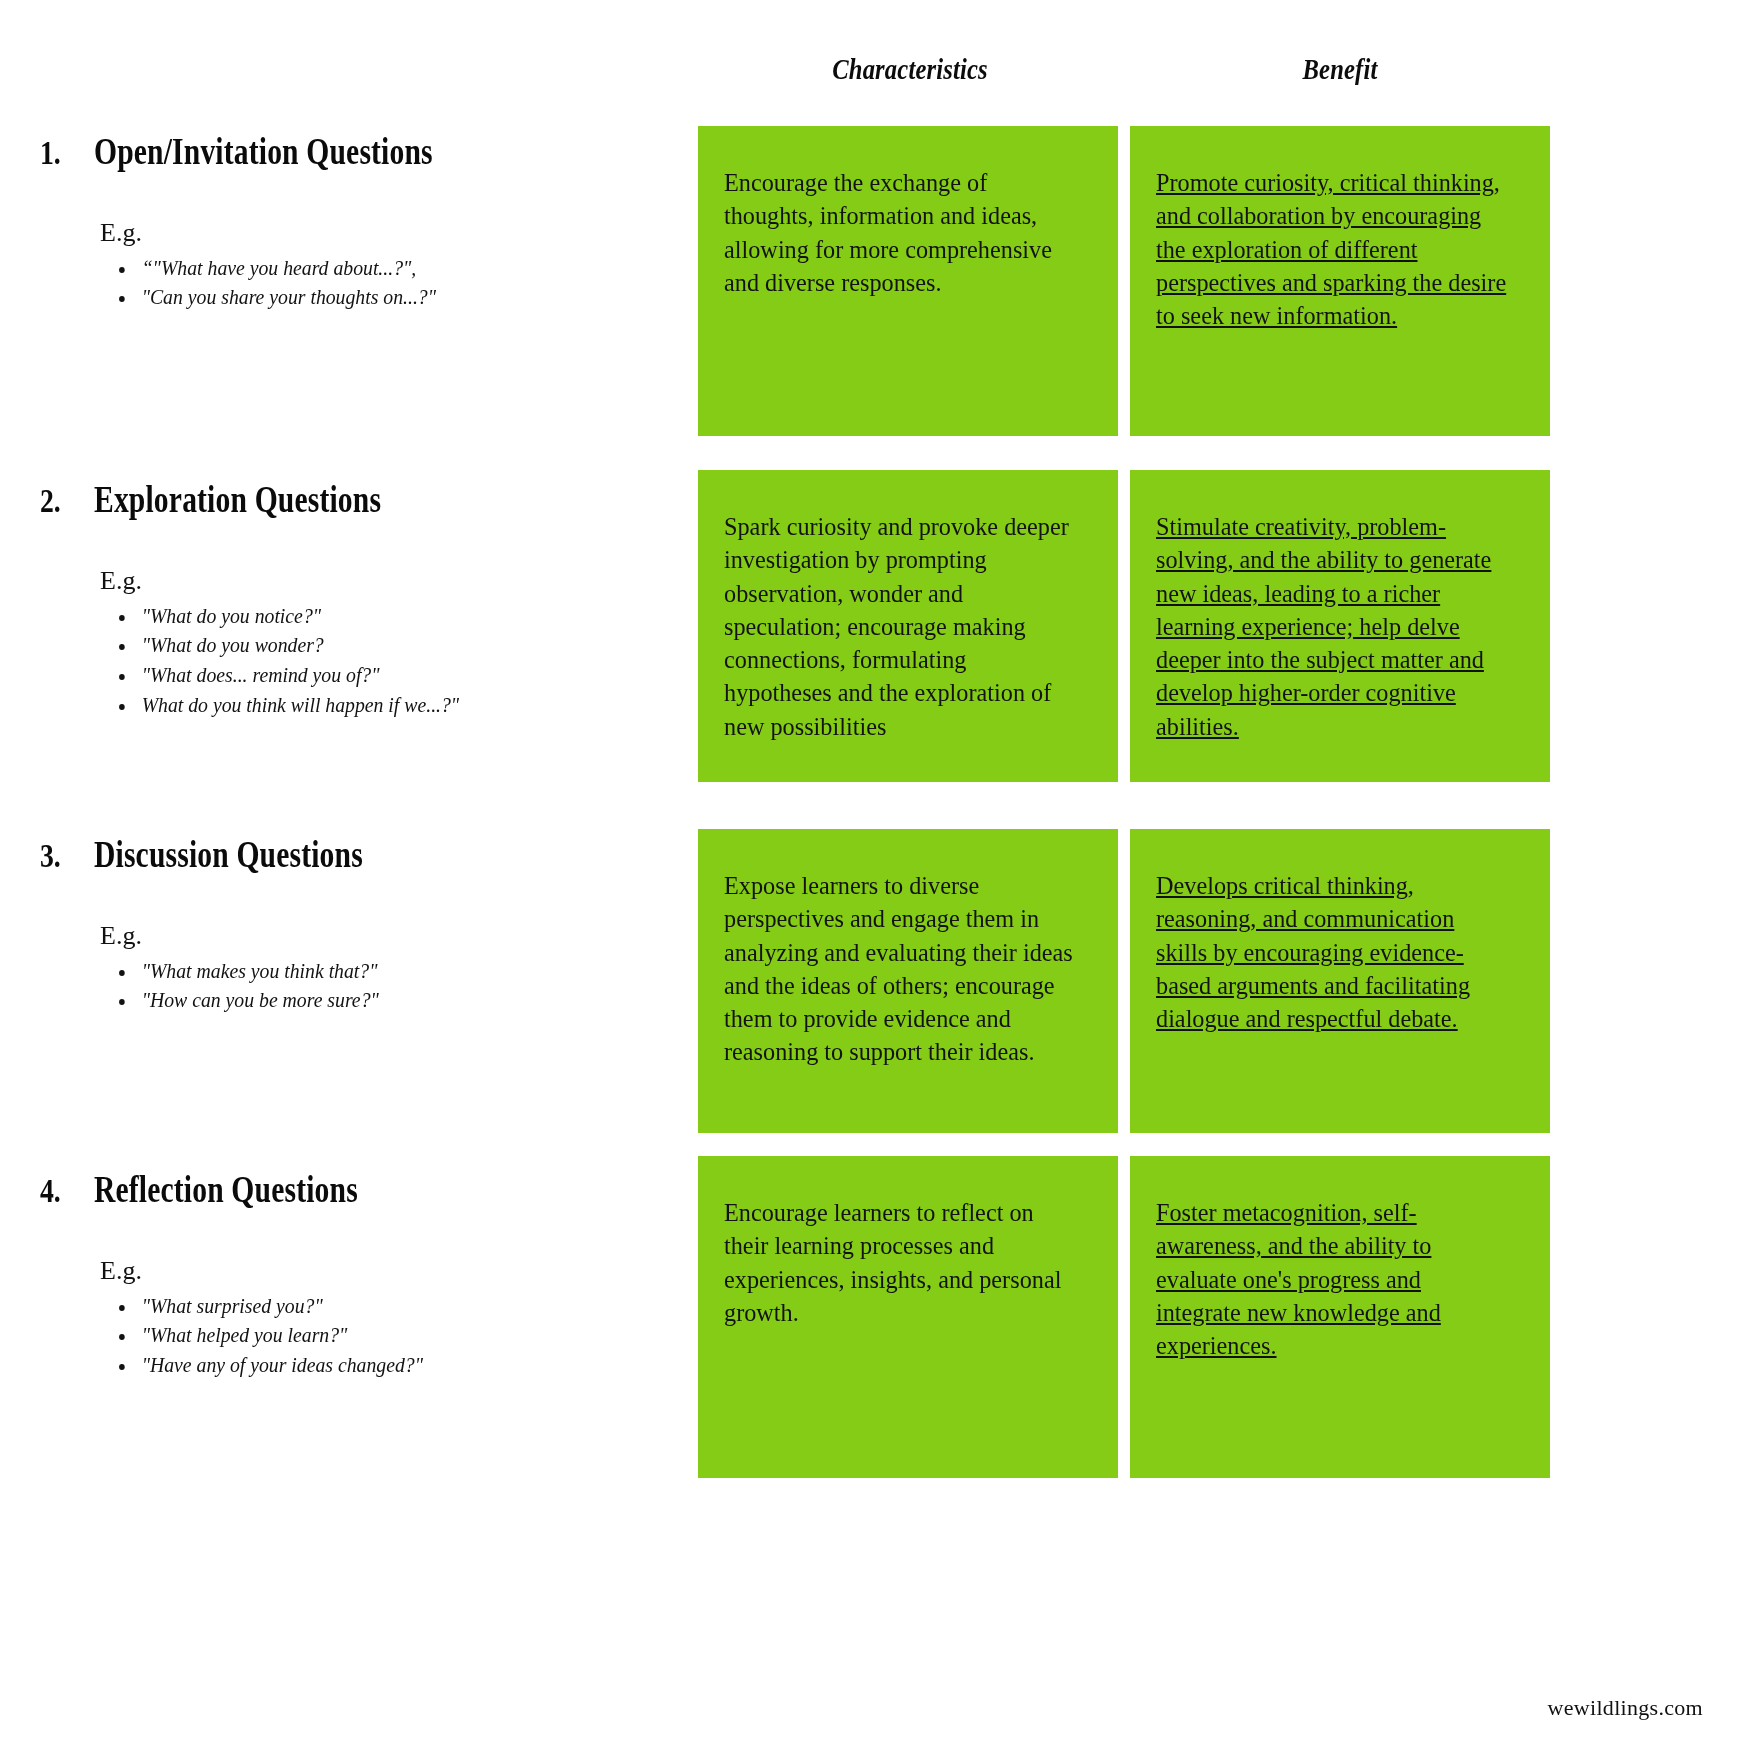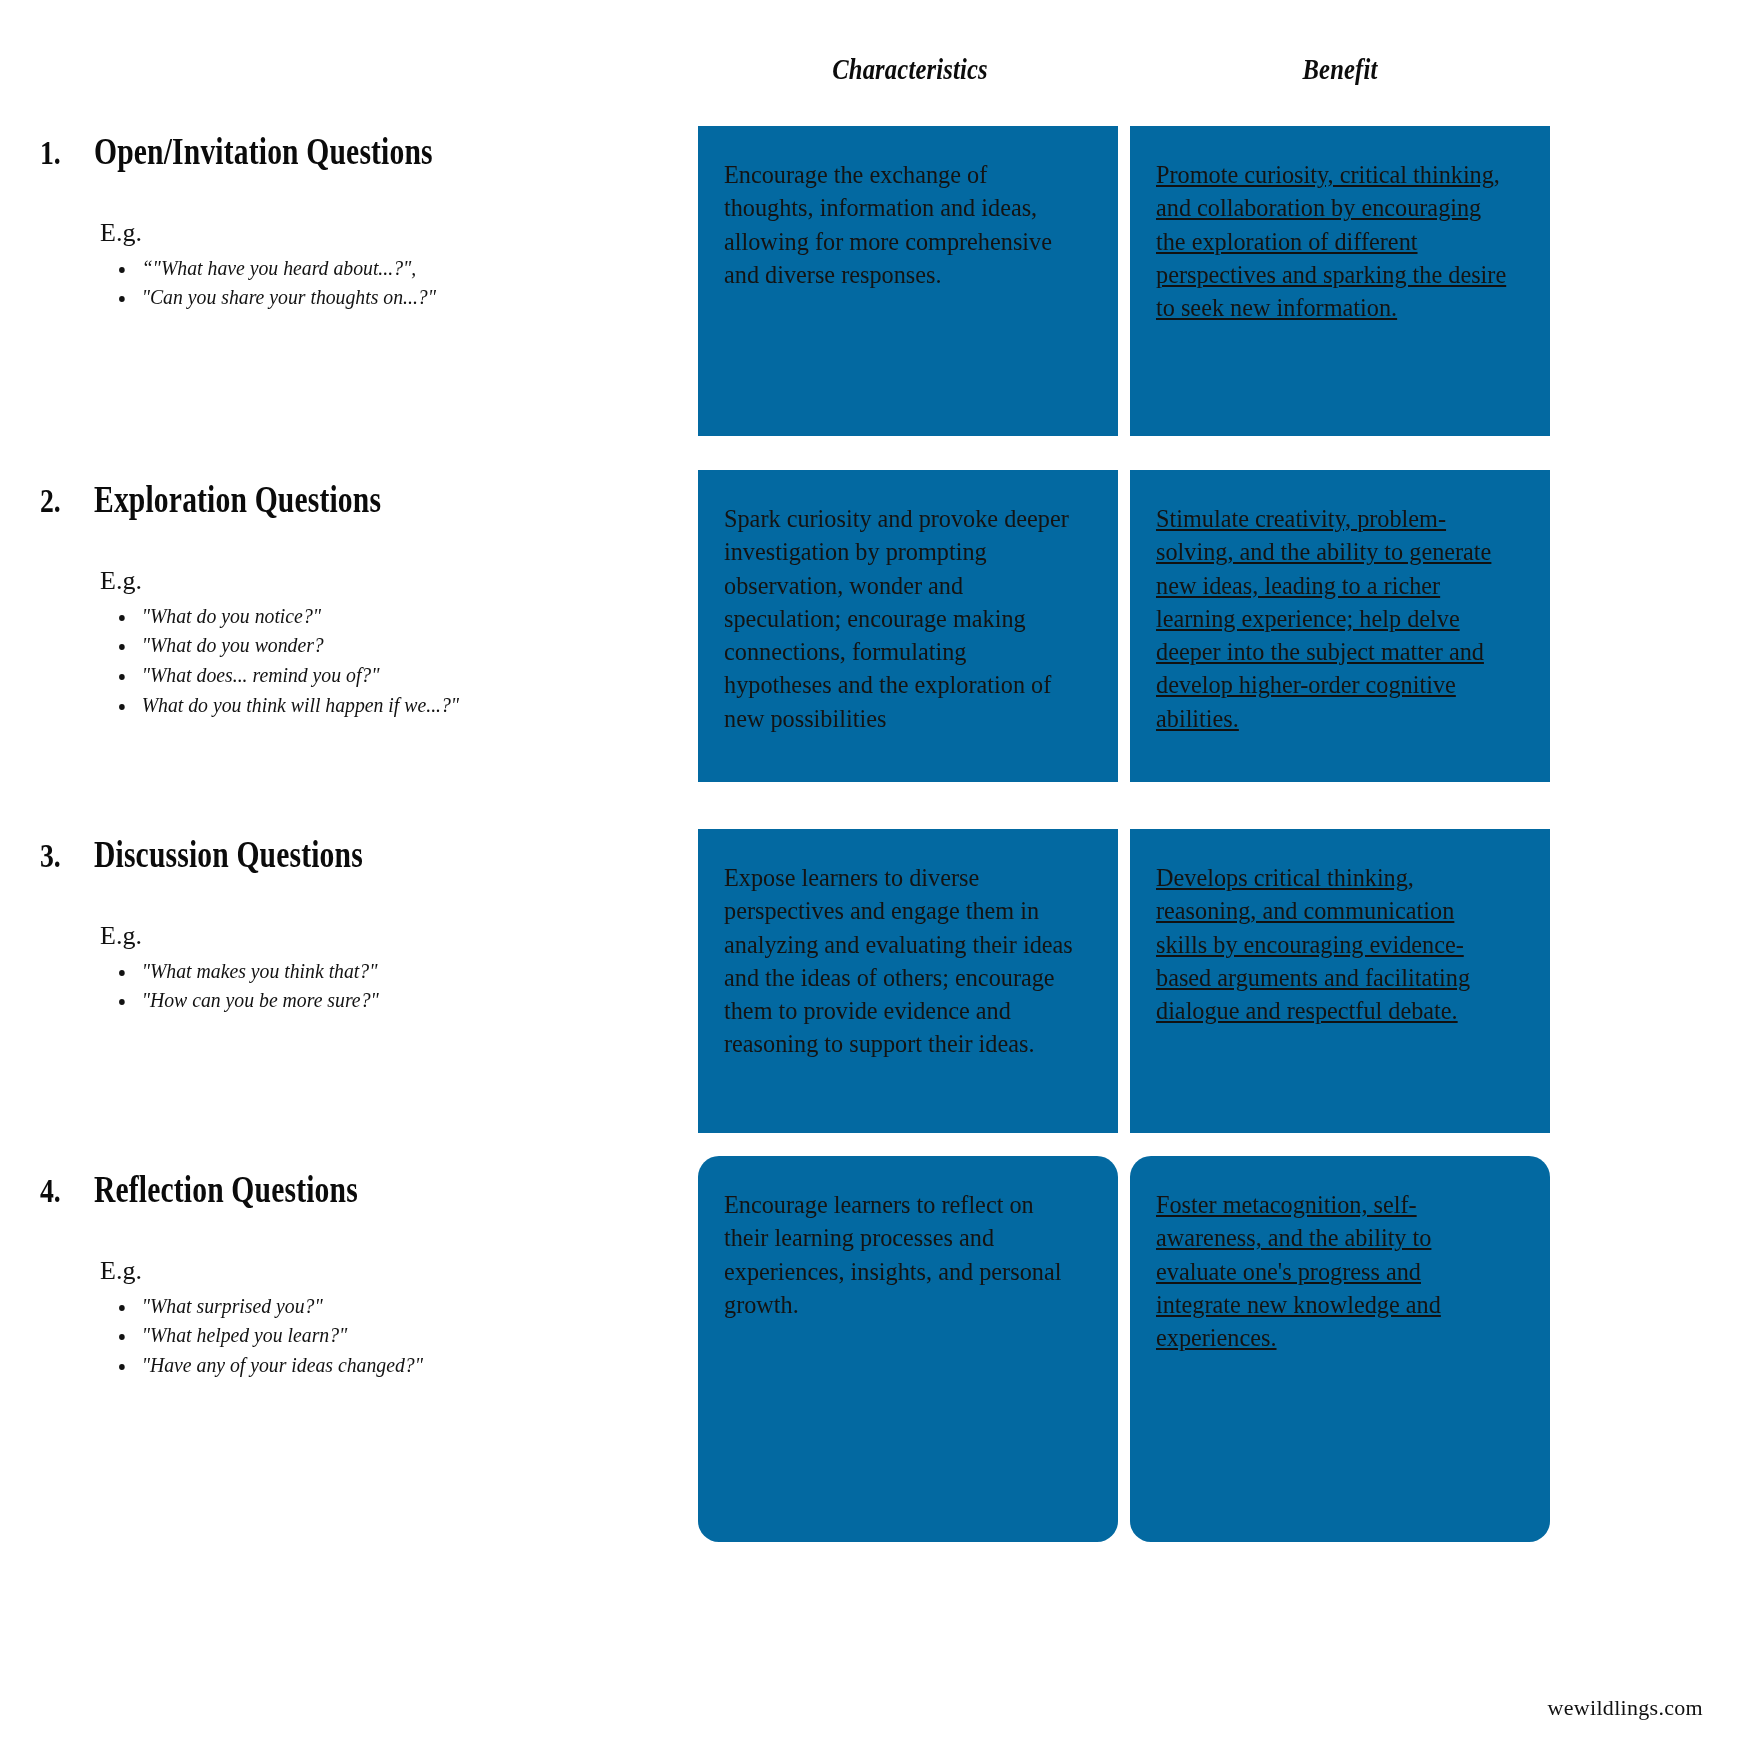--- a/index.html
+++ b/index.html
@@ -119,40 +119,40 @@
     color: #121212;
     padding-left: 6px;
   }
   ul.examples li::marker {
     font-size: 19px;
   }
 
   
   .card {
     position: absolute;
-    background: #0369a1;
+    background: #84cc16;
     box-sizing: border-box;
-    padding: 32px 32px 24px 26px;
+    padding: 40px 32px 24px 26px;
   }
   .card p {
     margin: 0;
     font-family: "Liberation Serif", "DejaVu Serif", serif;
     font-size: 25px;
     line-height: 1.33;
     color: #131313;
     transform: scaleX(0.97);
     transform-origin: left top;
   }
   .card-char { left: 698px; width: 420px; }
   .card-ben  { left: 1130px; width: 420px; text-decoration: underline; }
 
   .row-1 .card { top: -4px; height: 310px; }
   .row-2 .card { top: -8px; height: 312px; }
   .row-3 .card { top: -4px; height: 304px; }
-  .row-4 .card { top: -12px; height: 386px; border-radius: 21px; }
+  .row-4 .card { top: -12px; height: 322px; }
 
   
   .footer {
     position: absolute;
     right: 52px;
     bottom: 34px;
     font-size: 22px;
     font-family: "Liberation Serif", "DejaVu Serif", serif;
     color: #111;
     letter-spacing: 0.3px;

